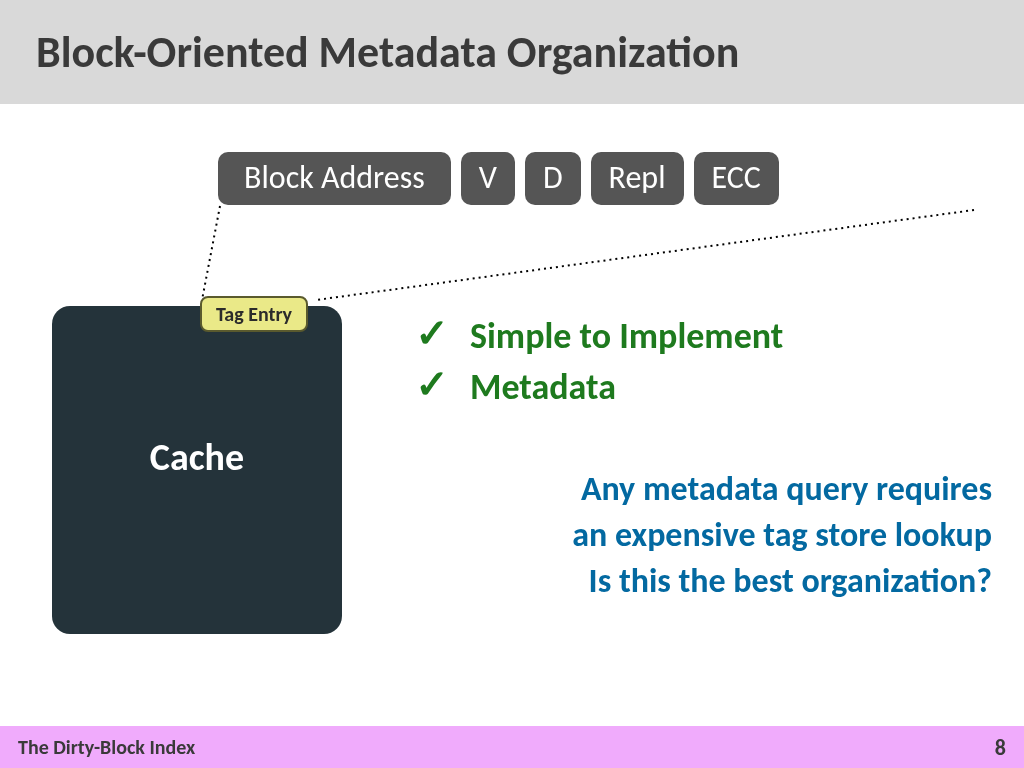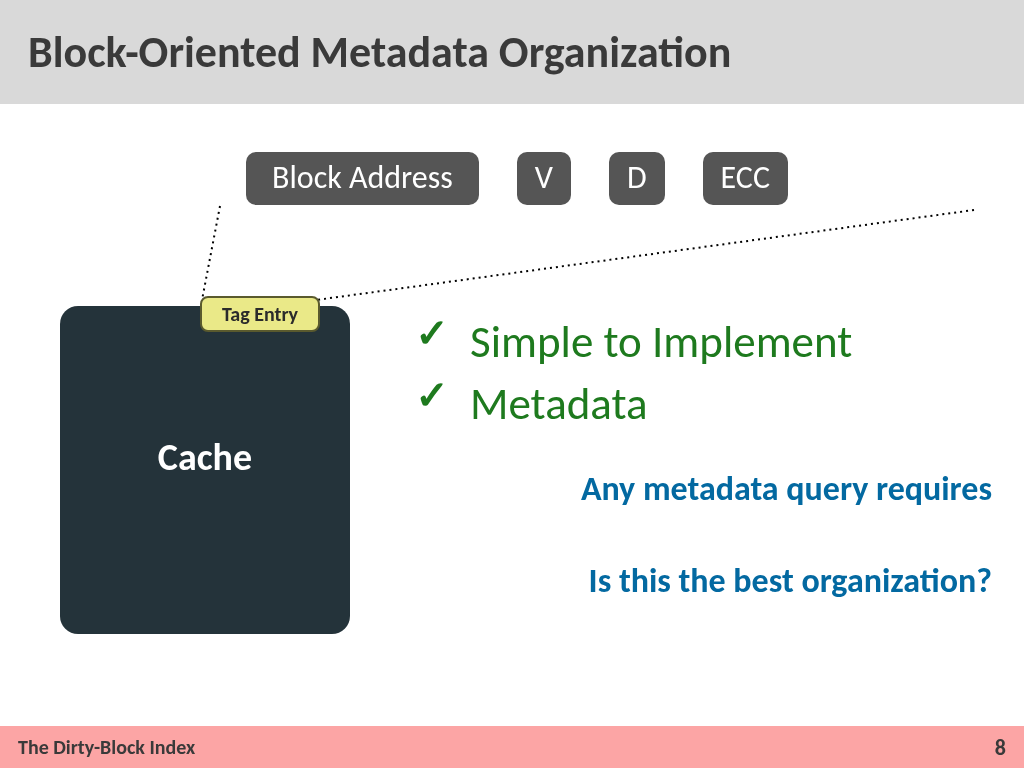--- a/index.html
+++ b/index.html
@@ -16,47 +16,46 @@
     position: absolute;
     left: 0; top: 0;
     width: 1024px;
     height: 104px;
     background: #d9d9d9;
     display: flex;
     align-items: center;
     padding-left: 28px;
   }
   .title-band h1 {
-    margin: 0;
+    margin: 8px;
     font-size: 44px;
     font-weight: 700;
     color: #3a3a3a;
   }
   .pill-row {
     position: absolute;
     top: 152px;
     left: 218px;
     display: flex;
     gap: 10px;
     align-items: stretch;
   }
   .pill {
     background: #555555;
     color: #ffffff;
     font-size: 32px;
     border-radius: 10px;
     padding: 8px 18px 10px 18px;
     line-height: 1.1;
     text-align: center;
-    margin-left: 28px;
   }
   .pill.addr { padding-left: 26px; padding-right: 26px; }
   .cache-box {
     position: absolute;
-    left: 60px;
+    left: 52px;
     top: 306px;
     width: 290px;
     height: 328px;
     background: #24333a;
     border-radius: 18px;
     color: #ffffff;
     padding-left: 25px;
   }
   .cache-box .label {
     position: absolute;
@@ -64,21 +63,21 @@
     top: 128px;
     text-align: center;
     font-size: 38px;
     font-weight: 700;
     line-height: 1.25;
   }
   .tag-entry {
     position: absolute;
     left: 200px;
     top: 296px;
-    width: 120px;
+    width: 108px;
     height: 36px;
     background: #eae988;
     border: 2px solid #5a5a2e;
     border-radius: 8px;
     display: flex;
     align-items: center;
     justify-content: center;
     font-size: 20px;
     font-weight: 700;
     color: #2b2b2b;
@@ -104,41 +103,41 @@
   .check-mark {
     color: #1e7a1e;
     font-size: 40px;
     line-height: 1;
     font-weight: 700;
     width: 40px;
     text-align: center;
   }
   .check-text {
     color: #1e7a1e;
-    font-size: 45px;
-    font-weight: 400;
+    font-size: 36px;
+    font-weight: 700;
     line-height: 1.25;
   }
   .red-block {
     position: absolute;
     left: 372px;
     top: 466px;
     width: 620px;
     color: #0369a1;
     font-size: 34px;
     font-weight: 700;
     text-align: right;
     line-height: 1.35;
   }
   .footer-band {
     position: absolute;
     left: 0; bottom: 0;
     width: 1024px;
     height: 42px;
-    background: #fca5a5;
+    background: #f0abfc;
     display: flex;
     align-items: center;
     justify-content: space-between;
     padding: 0 18px;
   }
   .footer-left {
     font-size: 20px;
     font-weight: 700;
     color: #3a3a3a;
   }
@@ -152,20 +151,21 @@
 <body>
 
 <div class="title-band">
   <h1>Block-Oriented Metadata Organization</h1>
 </div>
 
 <div class="pill-row">
   <div class="pill addr">Block Address</div>
   <div class="pill">V</div>
   <div class="pill">D</div>
+  <div class="pill">Repl</div>
   <div class="pill">ECC</div>
 </div>
 
 <svg class="svg-lines">
   <line x1="220" y1="206" x2="202" y2="300" stroke="#000" stroke-width="2" stroke-dasharray="2 4"></line>
   <line x1="974" y1="210" x2="316" y2="300" stroke="#000" stroke-width="2" stroke-dasharray="2 4"></line>
 </svg>
 
 <div class="cache-box">
   <div class="label">
@@ -181,20 +181,20 @@
     <span class="check-text">Simple to Implement</span>
   </div>
   <div class="check-item">
     <span class="check-mark">✓</span>
     <span class="check-text">Metadata</span>
   </div>
 </div>
 
 <div class="red-block">
   <span>Any metadata query requires</span><br>
-  <br>
+  <span>an expensive tag store lookup</span><br>
   <span>Is this the best organization?</span>
 </div>
 
 <div class="footer-band">
   <div class="footer-left">The Dirty-Block Index</div>
   <div class="footer-right">8</div>
 </div>
 
 </body></html>

